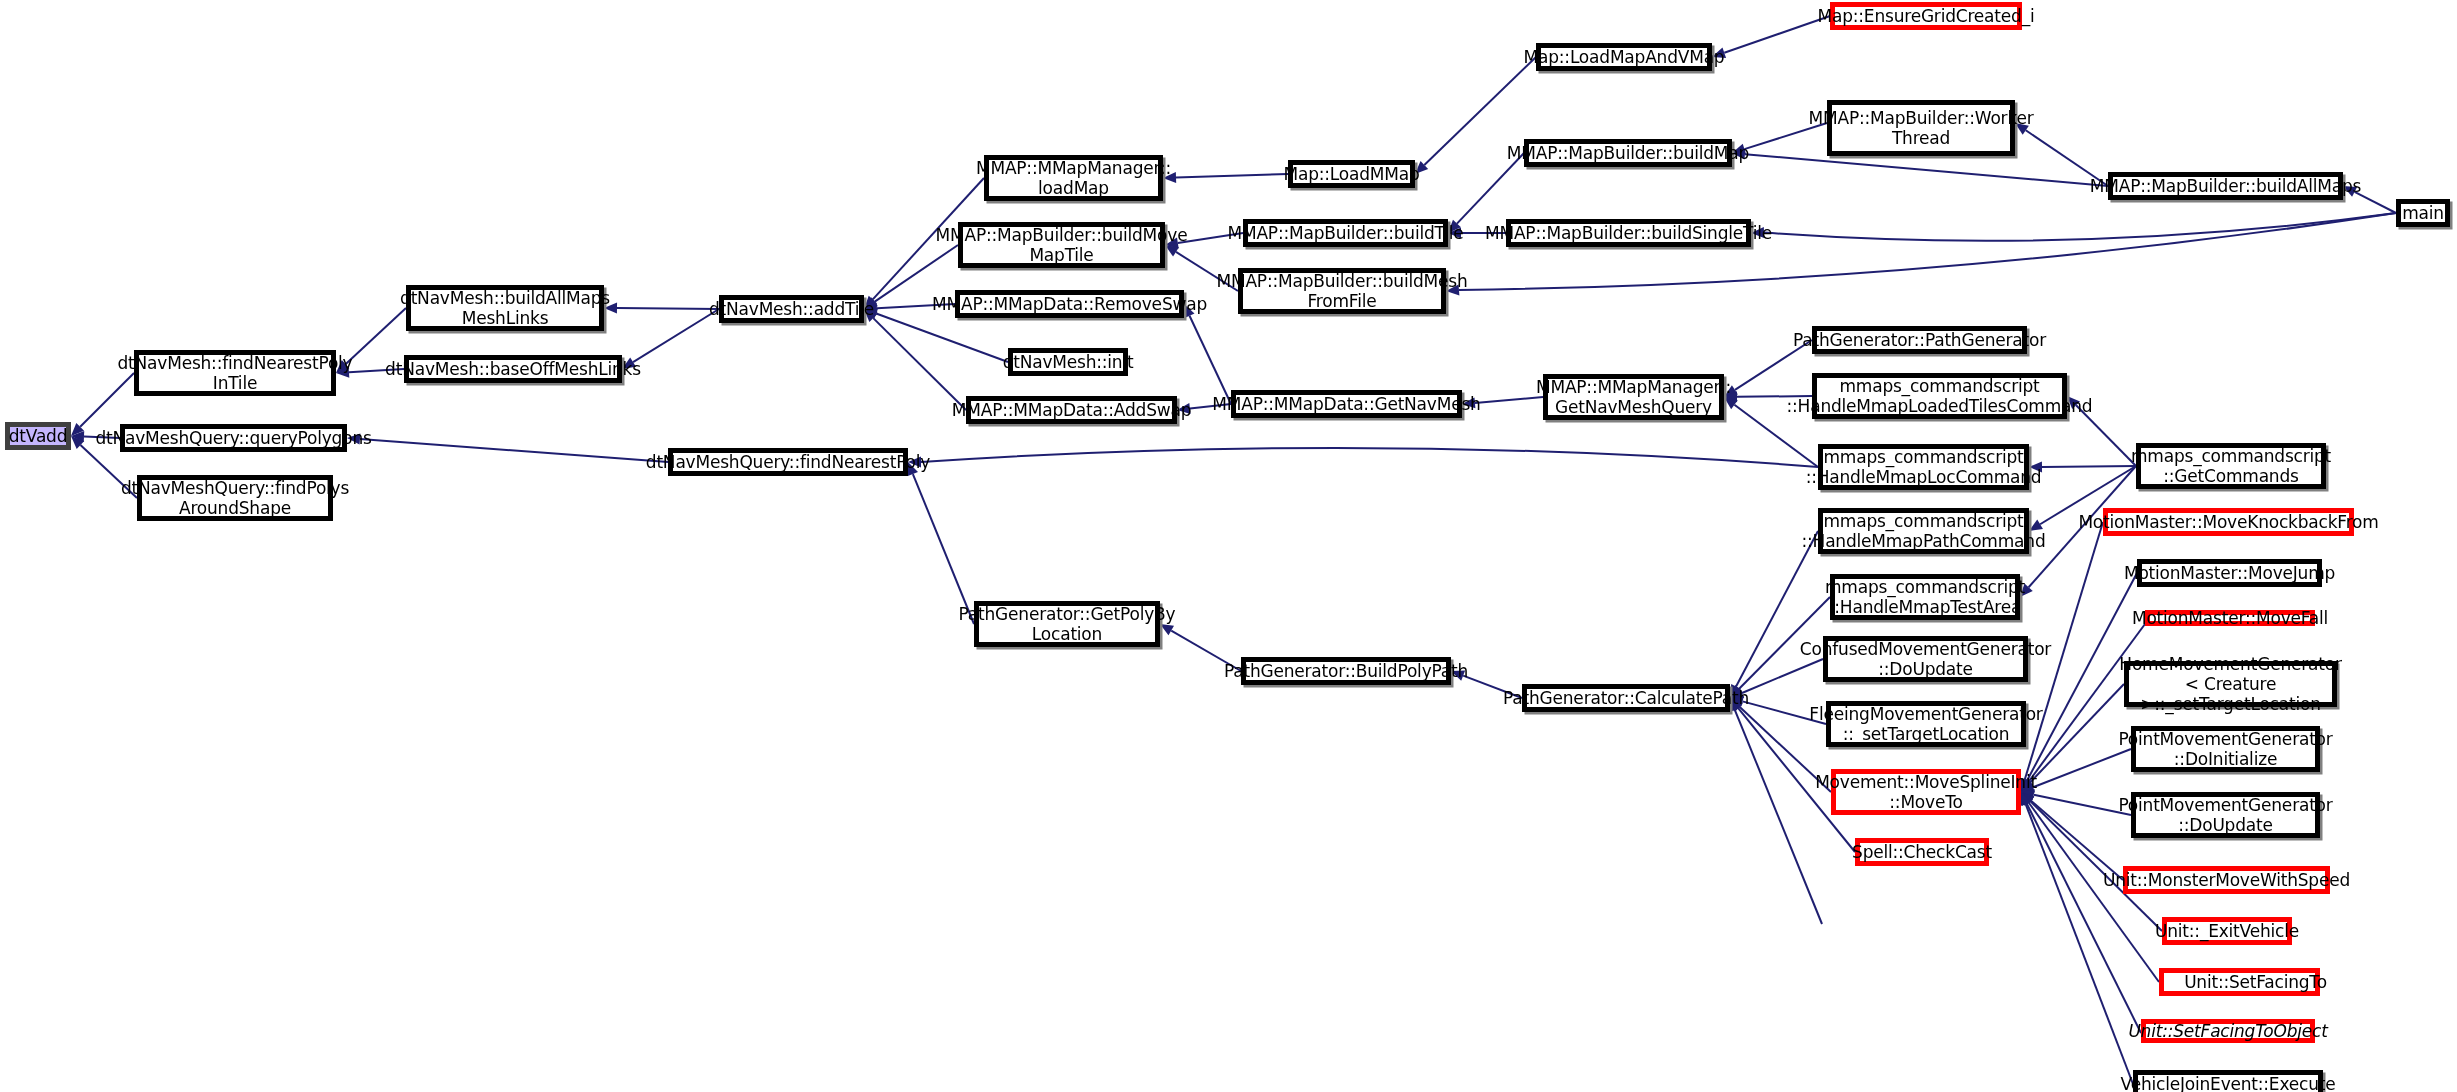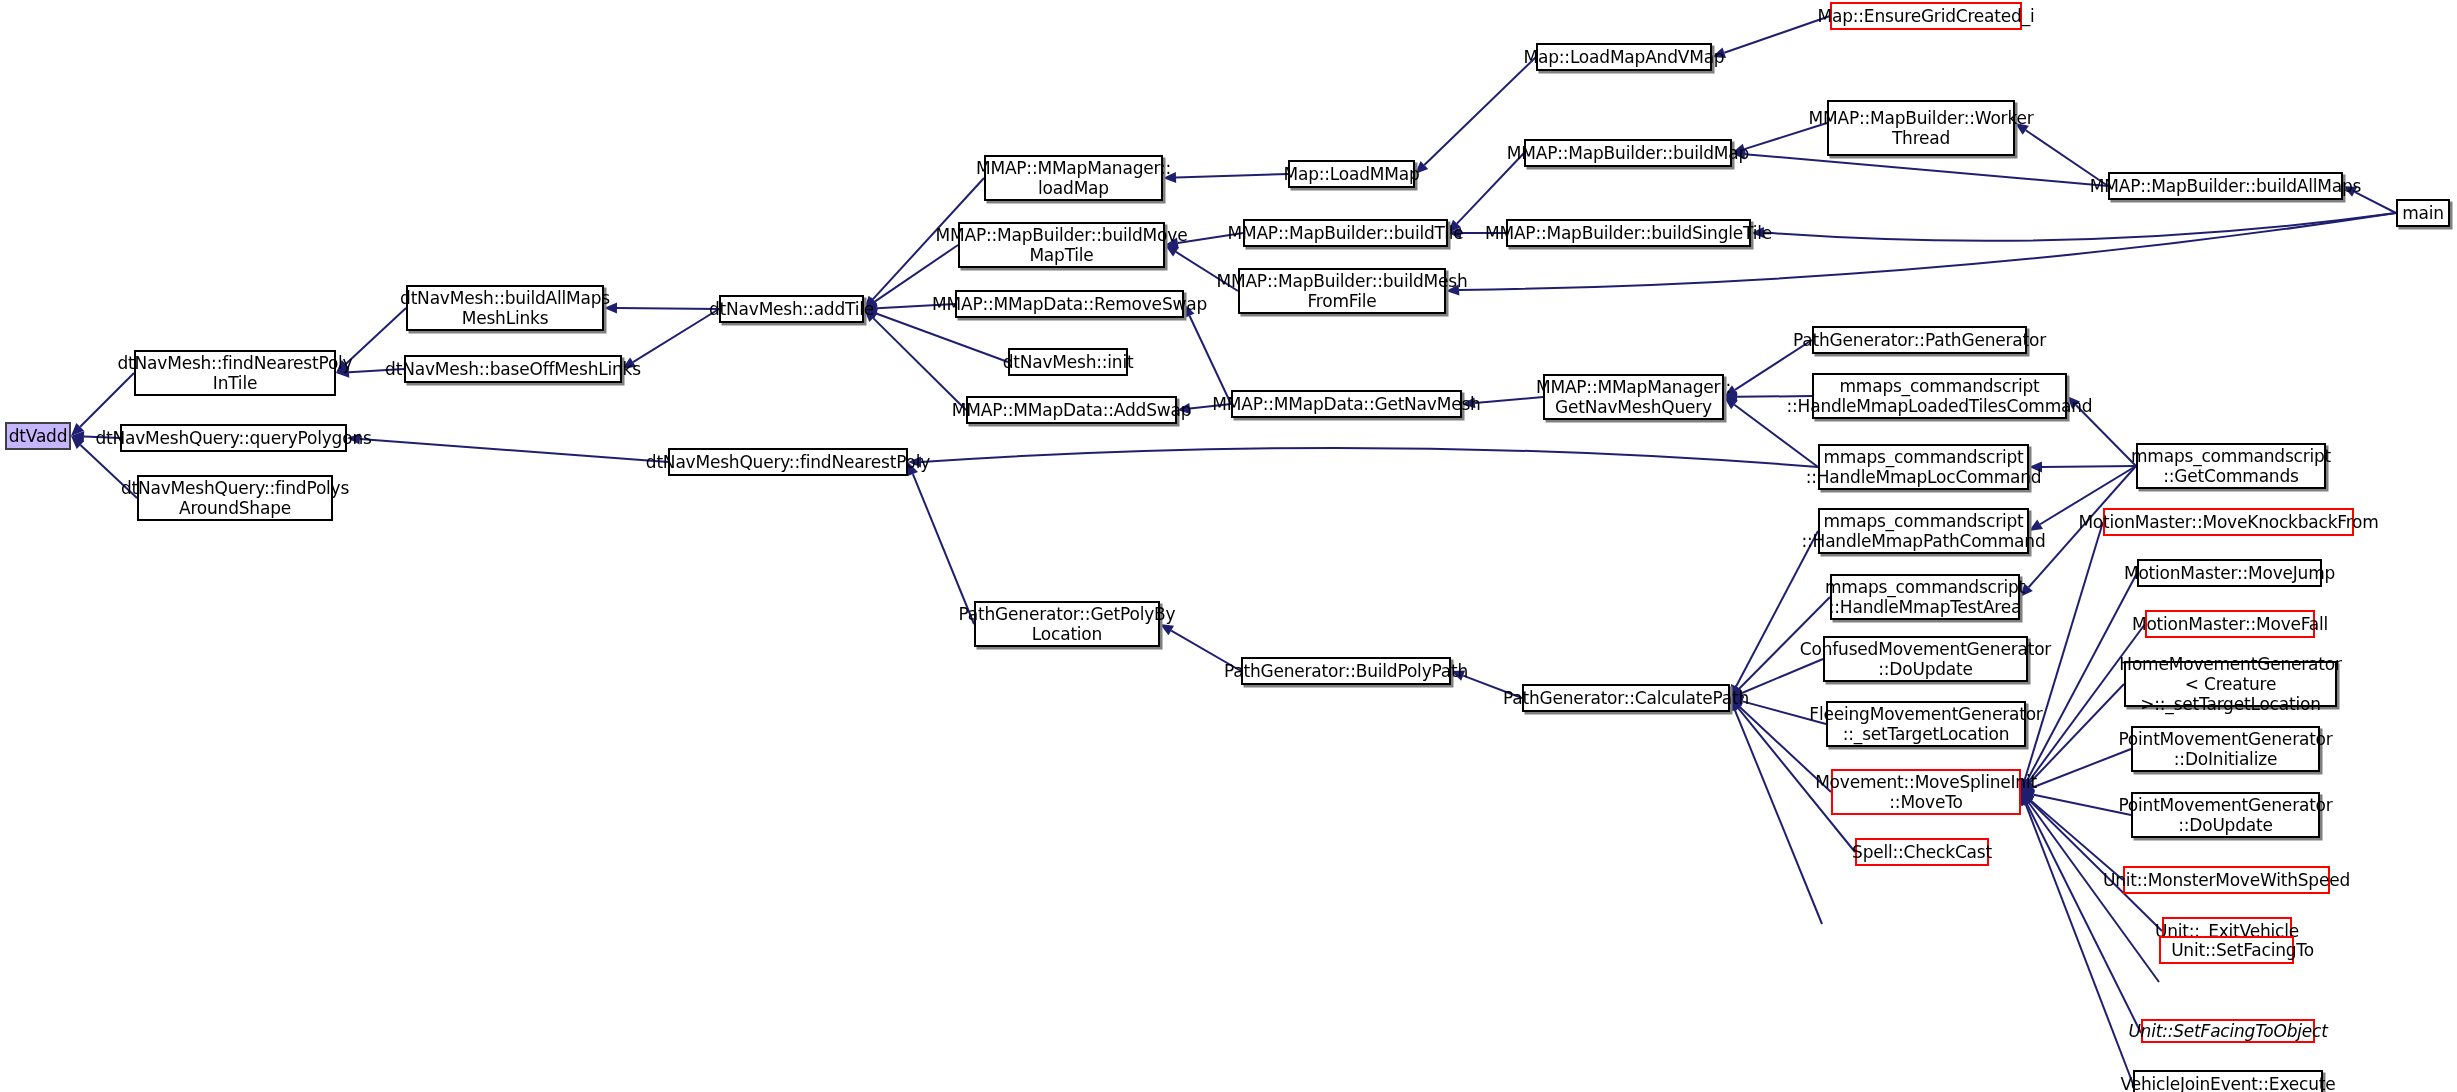--- a/index.html
+++ b/index.html
@@ -24,21 +24,21 @@
     pointer-events: none;
   }
   .node {
     position: absolute;
     box-sizing: border-box;
     display: flex;
     align-items: center;
     justify-content: center;
     text-align: center;
     background: #ffffff;
-    border: 2px solid #000000;
+    border: 5px solid #000000;
     color: #000000;
     font-size: 17px;
     line-height: 1.18;
     letter-spacing: -0.2px;
     white-space: pre-line;
     padding: 0 4px;
     z-index: 5;
   }
   .node.shadow {
     box-shadow: 2.5px 2.5px 0 0 #808080;
@@ -212,36 +212,36 @@
 ::HandleMmapLocCommand</div>
     <div class="node shadow" style="left: 2136px; top: 443px; width: 190px; height: 46px;">mmaps_commandscript
 ::GetCommands</div>
     <div class="node" style="left: 668px; top: 448px; width: 240px; height: 28px;">dtNavMeshQuery::findNearestPoly</div>
     <div class="node shadow" style="left: 1818px; top: 508px; width: 211px; height: 46px;">mmaps_commandscript
 ::HandleMmapPathCommand</div>
     <div class="node red" style="left: 2103px; top: 508px; width: 251px; height: 28px;">MotionMaster::MoveKnockbackFrom</div>
     <div class="node" style="left: 2137px; top: 559px; width: 185px; height: 28px;">MotionMaster::MoveJump</div>
     <div class="node shadow" style="left: 1830px; top: 574px; width: 190px; height: 46px;">mmaps_commandscript
 ::HandleMmapTestArea</div>
-    <div class="node red" style="left: 2145px; top: 610px; width: 170px; height: 28px;">MotionMaster::MoveFall</div>
+    <div class="node red" style="left: 2145px; top: 610px; width: 170px; height: 16px;">MotionMaster::MoveFall</div>
     <div class="node shadow" style="left: 974px; top: 601px; width: 186px; height: 46px;">PathGenerator::GetPolyBy
 Location</div>
     <div class="node shadow" style="left: 1823px; top: 636px; width: 205px; height: 46px;">ConfusedMovementGenerator
 ::DoUpdate</div>
     <div class="node shadow" style="left: 2124px; top: 661px; width: 213px; height: 46px;">HomeMovementGenerator
 &lt; Creature &gt;::_setTargetLocation</div>
     <div class="node shadow" style="left: 1241px; top: 657px; width: 210px; height: 28px;">PathGenerator::BuildPolyPath</div>
     <div class="node shadow" style="left: 1522px; top: 684px; width: 208px; height: 28px;">PathGenerator::CalculatePath</div>
     <div class="node shadow" style="left: 1826px; top: 701px; width: 200px; height: 46px;">FleeingMovementGenerator
 ::_setTargetLocation</div>
     <div class="node shadow" style="left: 2131px; top: 726px; width: 189px; height: 46px;">PointMovementGenerator
 ::DoInitialize</div>
     <div class="node red" style="left: 1831px; top: 769px; width: 190px; height: 46px;">Movement::MoveSplineInit
 ::MoveTo</div>
     <div class="node shadow" style="left: 2131px; top: 792px; width: 189px; height: 46px;">PointMovementGenerator
 ::DoUpdate</div>
     <div class="node red" style="left: 1855px; top: 838px; width: 134px; height: 28px;">Spell::CheckCast</div>
     <div class="node red" style="left: 2123px; top: 866px; width: 207px; height: 28px;">Unit::MonsterMoveWithSpeed</div>
     <div class="node red" style="left: 2162px; top: 917px; width: 130px; height: 28px;">Unit::_ExitVehicle</div>
-    <div class="node red" style="left: 2159px; top: 936px; width: 135px; height: 28px; padding-left: 36px;">Unit::SetFacingTo</div>
+    <div class="node red" style="left: 2159px; top: 968px; width: 161px; height: 28px; padding-left: 36px;">Unit::SetFacingTo</div>
     <div class="node red" style="left: 2141px; top: 1019px; width: 174px; height: 24px; font-style: italic;">Unit::SetFacingToObject</div>
     <div class="node shadow" style="left: 2133px; top: 1070px; width: 190px; height: 28px;">VehicleJoinEvent::Execute</div>
   </div>
 
 </body></html>

